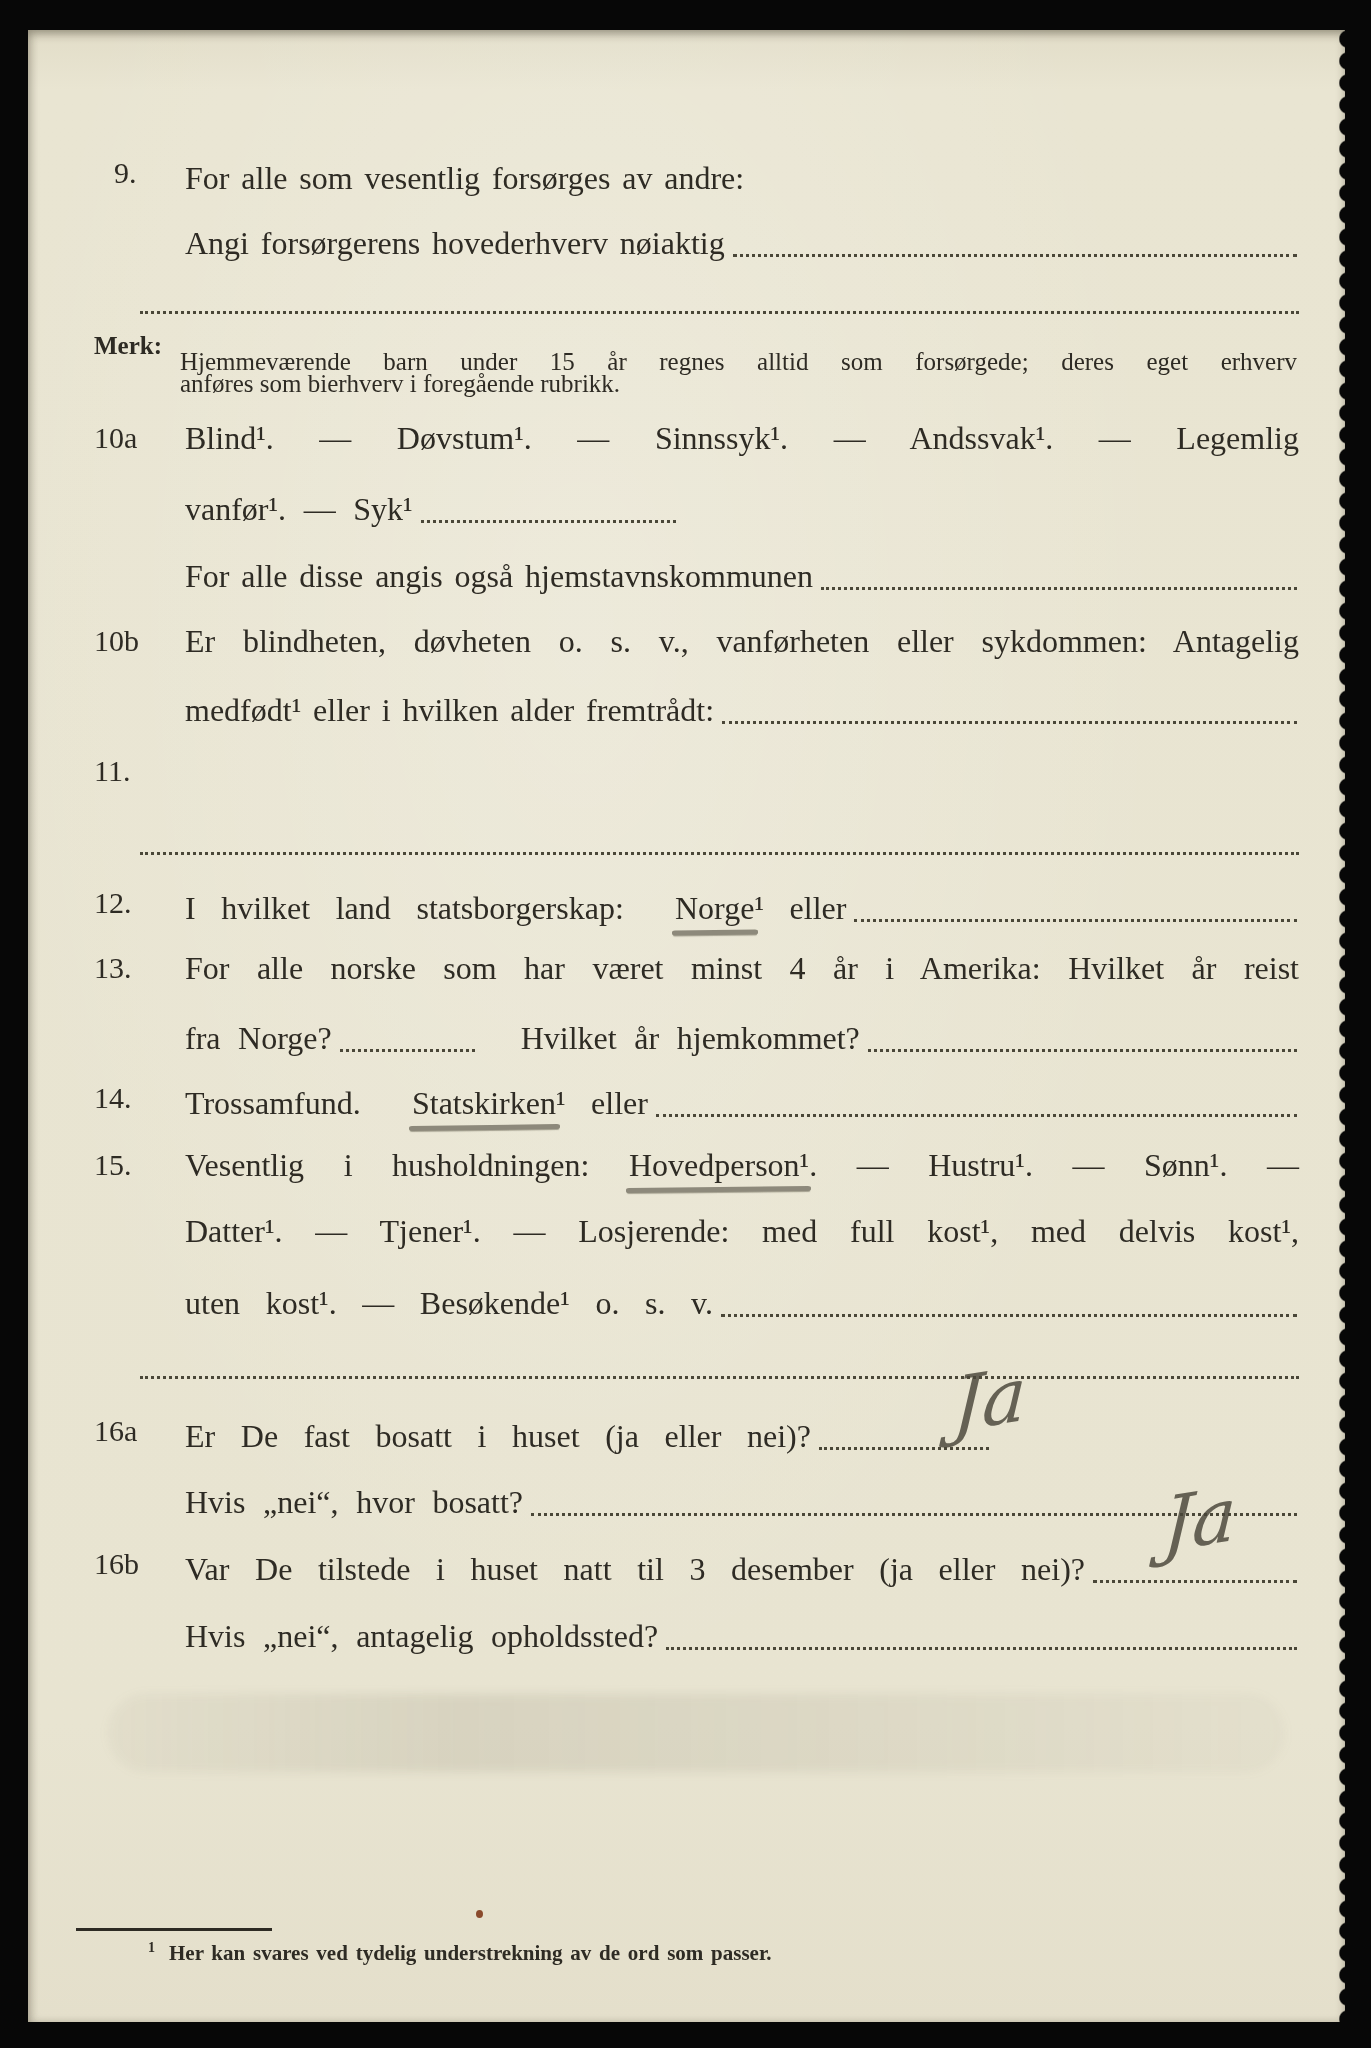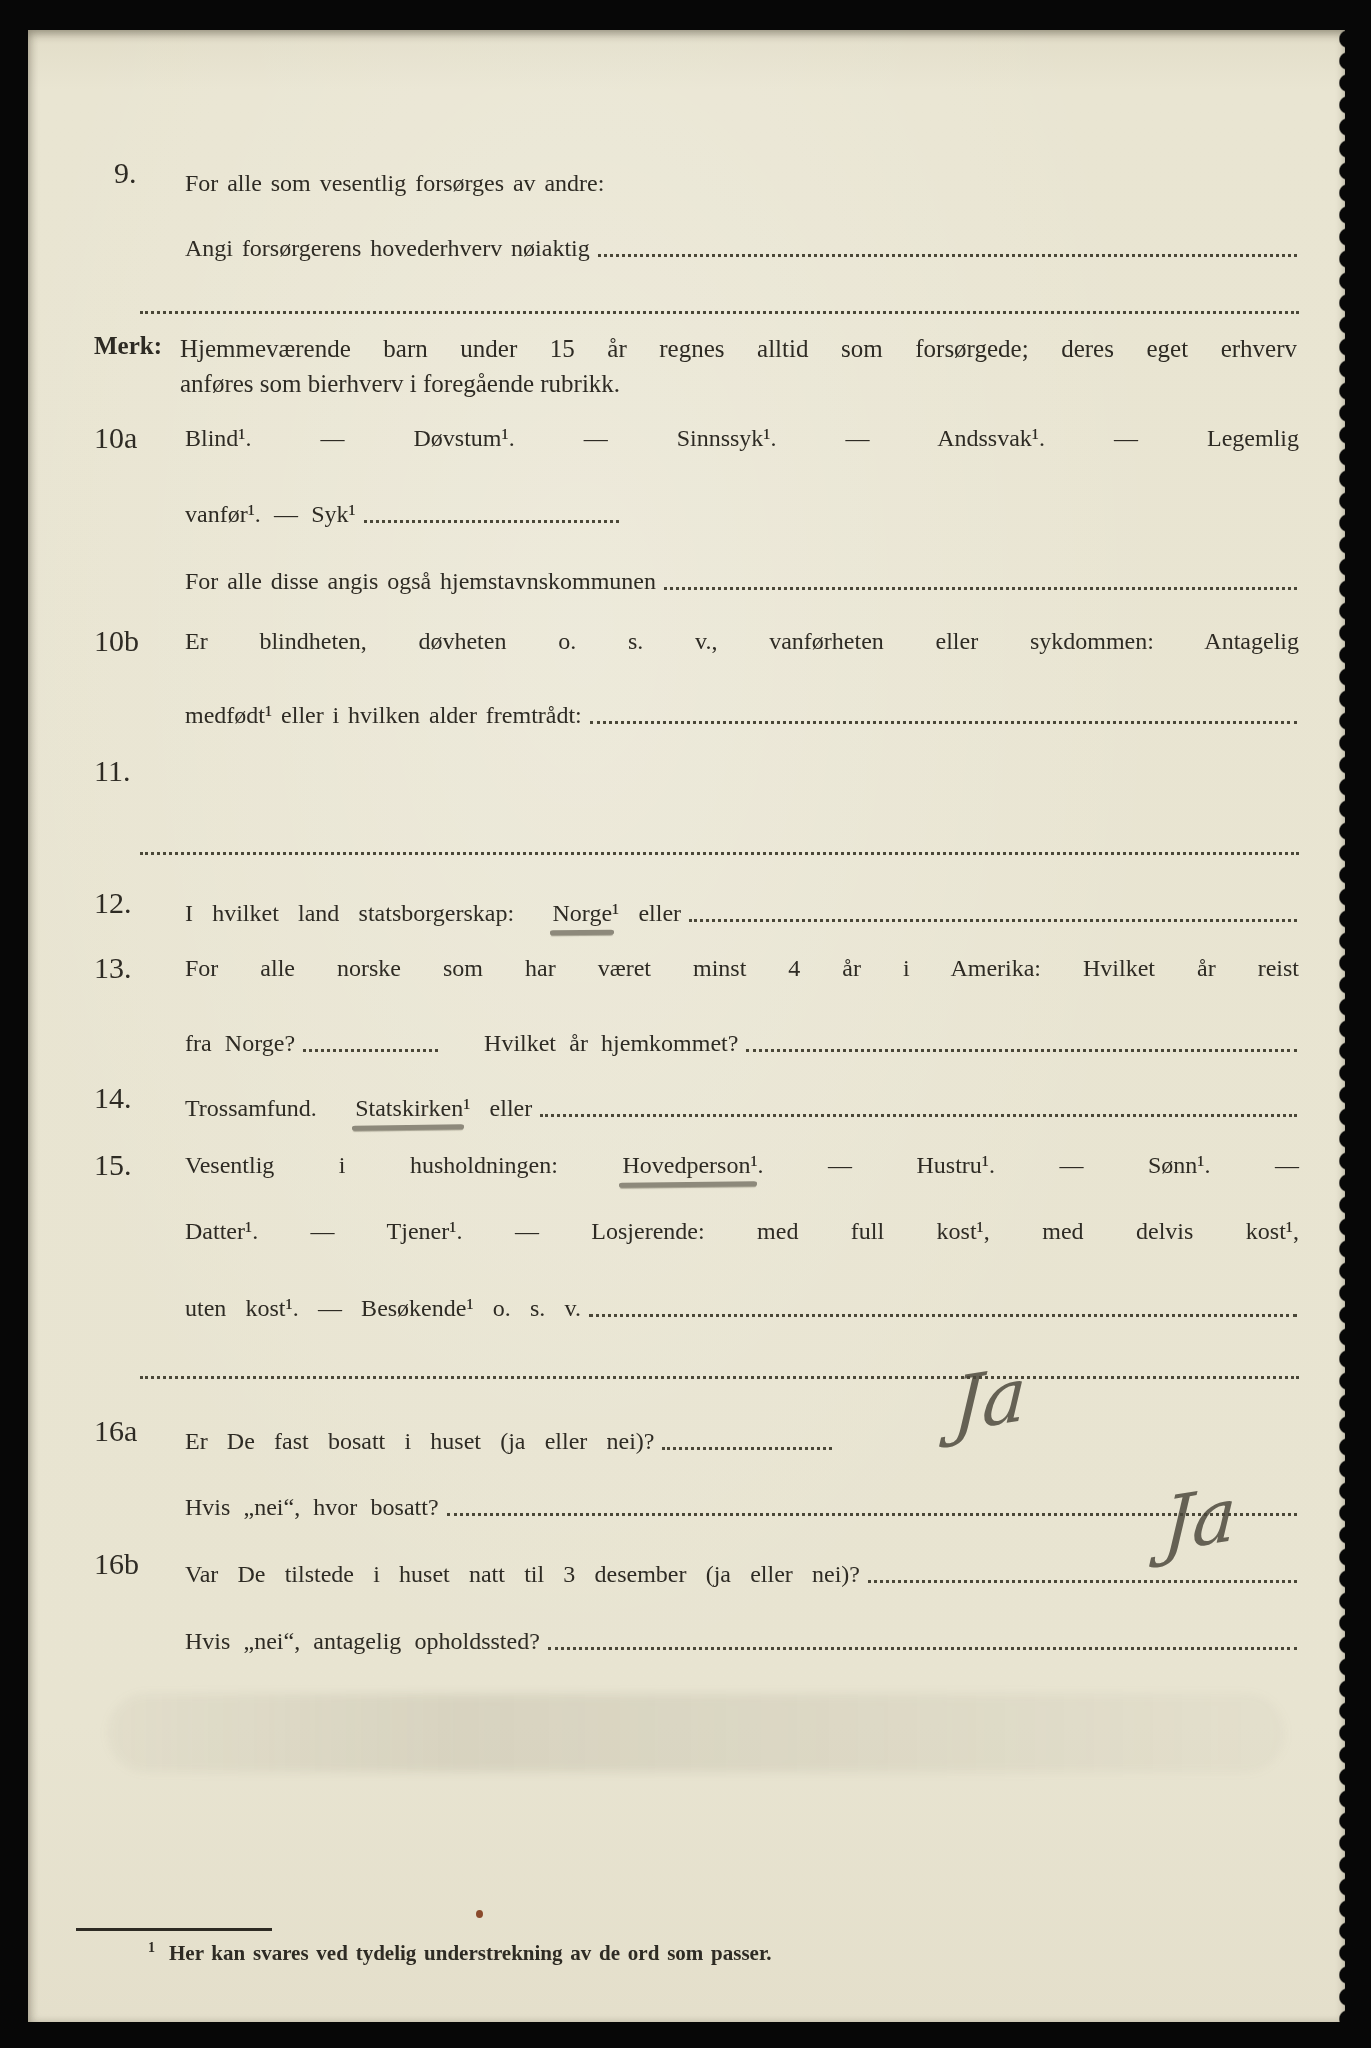--- a/index.html
+++ b/index.html
@@ -25,40 +25,40 @@
     background-repeat: repeat-y;
   }
   .num {
     position:absolute; left:66px; width:88px; height:46px; line-height:46px;
     font-size:30px; color:#2e2b24;
   }
   .num.indent { padding-left:20px; }
   .line {
     position:absolute; left:157px; right:46px; height:46px;
     display:flex; align-items:flex-end;
-    font-size:24px; color:#2e2b24; line-height:1.05;
+    font-size:32px; color:#2e2b24; line-height:1.05;
     white-space:pre; word-spacing:0.12em;
   }
   .line.just {
     display:block; white-space:normal;
     text-align:justify; text-align-last:justify;
     line-height:46px; height:46px;
   }
   .ws2 { word-spacing:0.3em;text-align:right; }
   .ws3 { word-spacing:0.55em; }
   .fill { flex:1 1 auto; border-bottom:3px dotted #4a4738; margin:0 2px 4px 8px; height:0; }
   .fill.fixed { flex:0 0 auto; }
   .gap50 { margin-left:44px; }
   .rule {
     position:absolute; left:112px; right:46px; height:0;
     border-bottom:3px dotted #4a4738;
   }
   .merk-label { position:absolute; left:66px; width:88px; font-size:25px; font-weight:bold; color:#2e2b24; }
   .merk-line { position:absolute; left:152px; right:48px; font-size:25px; color:#2e2b24; line-height:34px; }
-  .merk-line.just { text-align:justify; text-align-last:justify; }
+  .merk-line.just { text-align:justify; text-align-last:justify;margin-top:13px; }
   .pencil-u { position:relative; }
   .pencil-u::after {
     content:""; position:absolute; left:-3px; right:6px; bottom:-9px; height:5px;
     background:#8d897b; border-radius:3px/2px;
     transform:rotate(-0.7deg);
     box-shadow:0 2px 1px -1px rgba(110,105,90,.55);
   }
   .hand {
     position:absolute;
     font-family:"DejaVu Serif", serif; font-style:italic;

